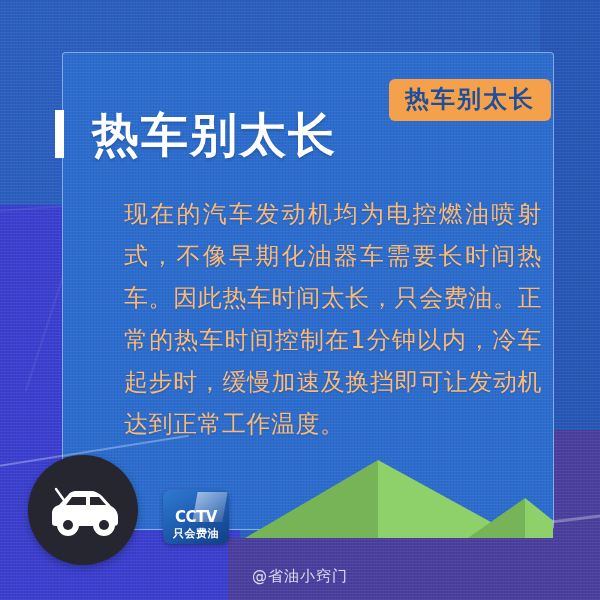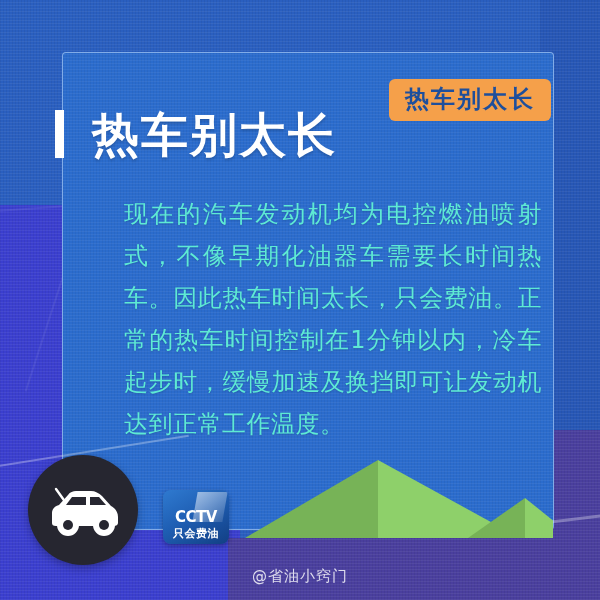--- a/index.html
+++ b/index.html
@@ -99,21 +99,21 @@
   .title-bar{width:9px;height:48px;background:#ffffff;flex:none;}
   .title-text{
     color:#ffffff;font-size:47px;font-weight:bold;
     letter-spacing:2px;line-height:1;white-space:nowrap;
     text-shadow:0 2px 3px rgba(0,0,0,.18);
   }
 
   
   .body-text{
     position:absolute;left:124px;top:193px;width:418px;
-    color:#5eead4;font-size:24px;line-height:42px;
+    color:#fdba74;font-size:24px;line-height:42px;
     letter-spacing:.5px;
     text-align:justify;
     z-index:6;
     text-shadow:0 1px 2px rgba(0,0,0,.15);
   }
 
   
   .mountains{position:absolute;left:0;bottom:0;width:600px;height:180px;z-index:3;}
 
   

